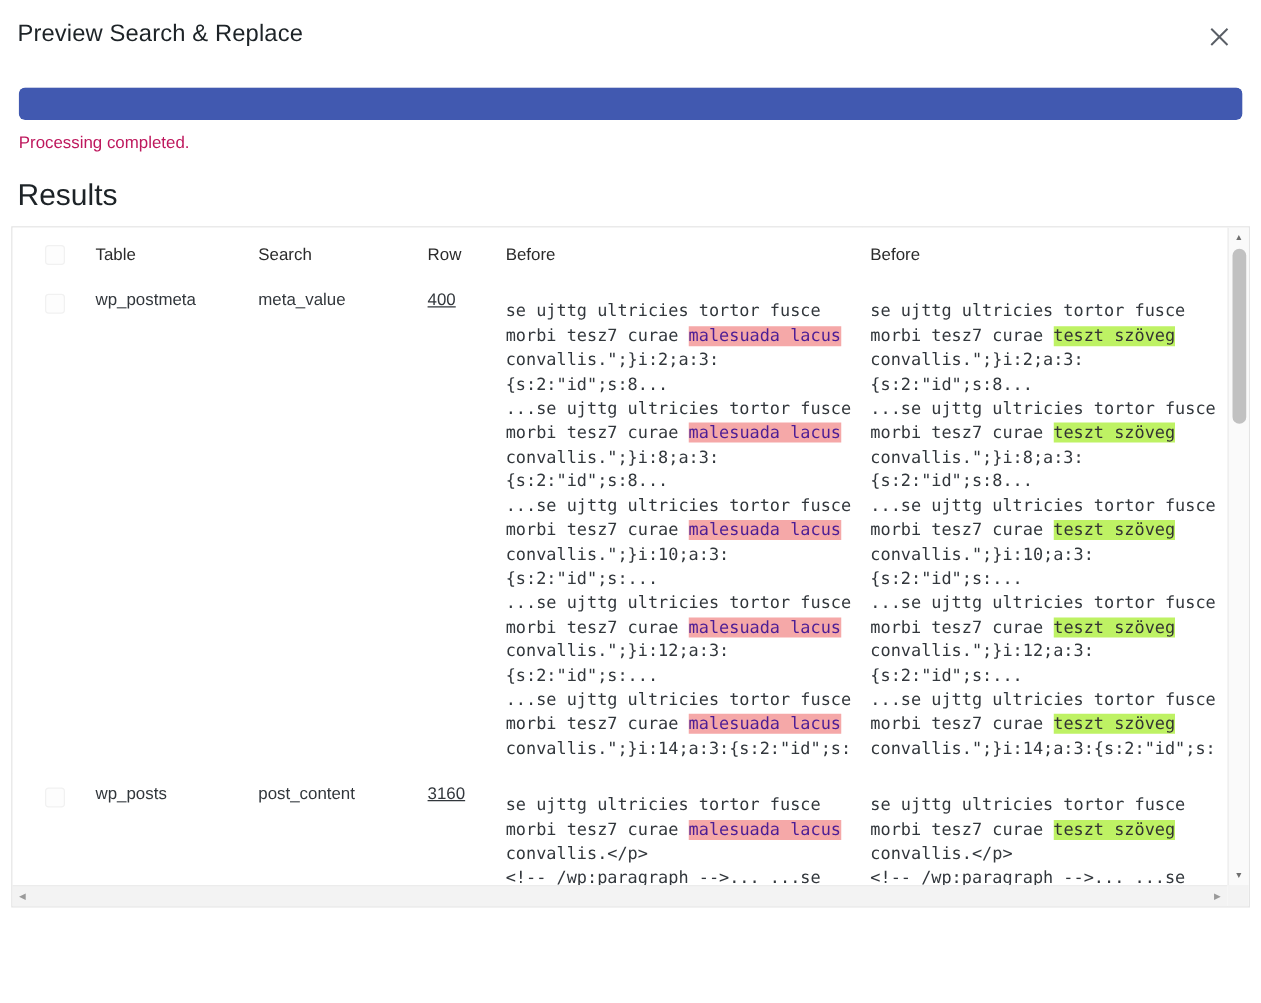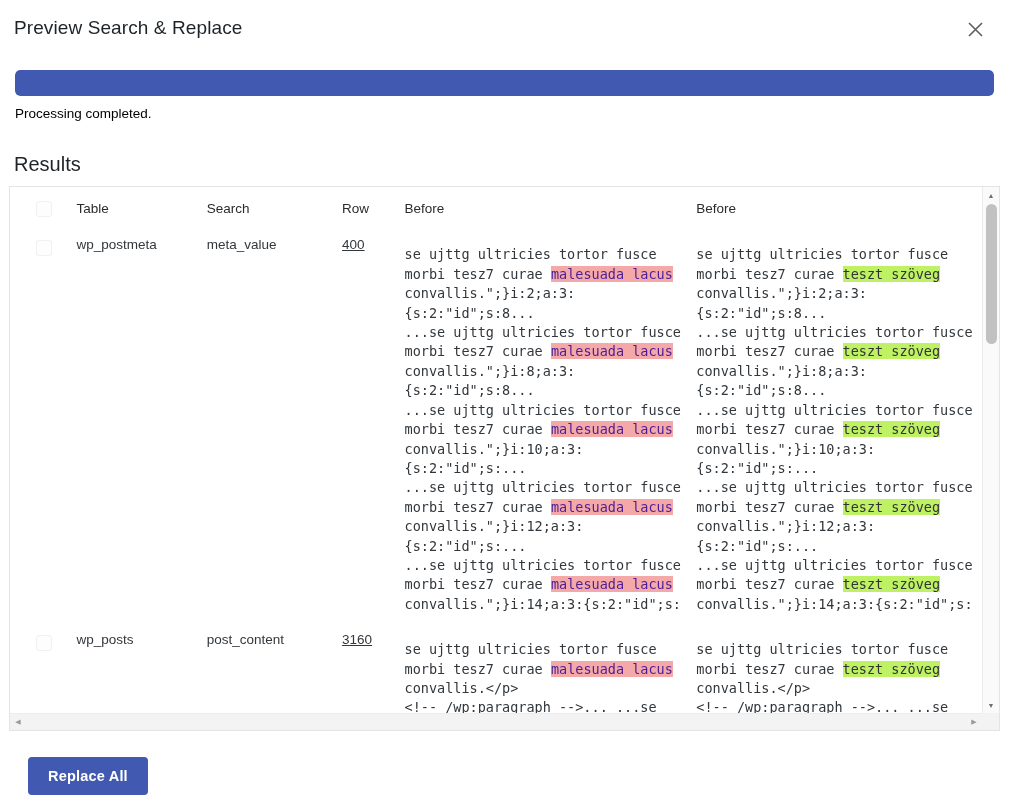--- a/index.html
+++ b/index.html
@@ -61,27 +61,27 @@
     overflow: hidden;
   }
   .progress-bar {
     height: 100%;
     background: #4159b0;
     border-radius: 5px;
   }
   .status-text {
     margin: 10px 0 0 15px;
     font-size: 13.5px;
-    color: #000000;
+    color: #be185d;
   }
 
   
   .results-heading {
-    margin: 32px 0 10px 14px;
-    font-size: 20px;
+    margin: 22px 0 10px 14px;
+    font-size: 24px;
     font-weight: 400;
     color: #1d2327;
   }
 
   .table-shell {
     margin: 0 9px;
     border: 1px solid #e4e4e4;
     background: #fff;
     position: relative;
     height: 545px;
@@ -314,17 +314,14 @@
       <div class="arr down">▼</div>
     </div>
 
     <div class="hscroll">
       <div class="arr left">◀</div>
       <div class="arr right">▶</div>
     </div>
     <div class="corner"></div>
   </div>
 
-  <div class="footer">
-    <button class="replace-all">Replace All</button>
-  </div>
 
 </div>
 
 </body></html>

